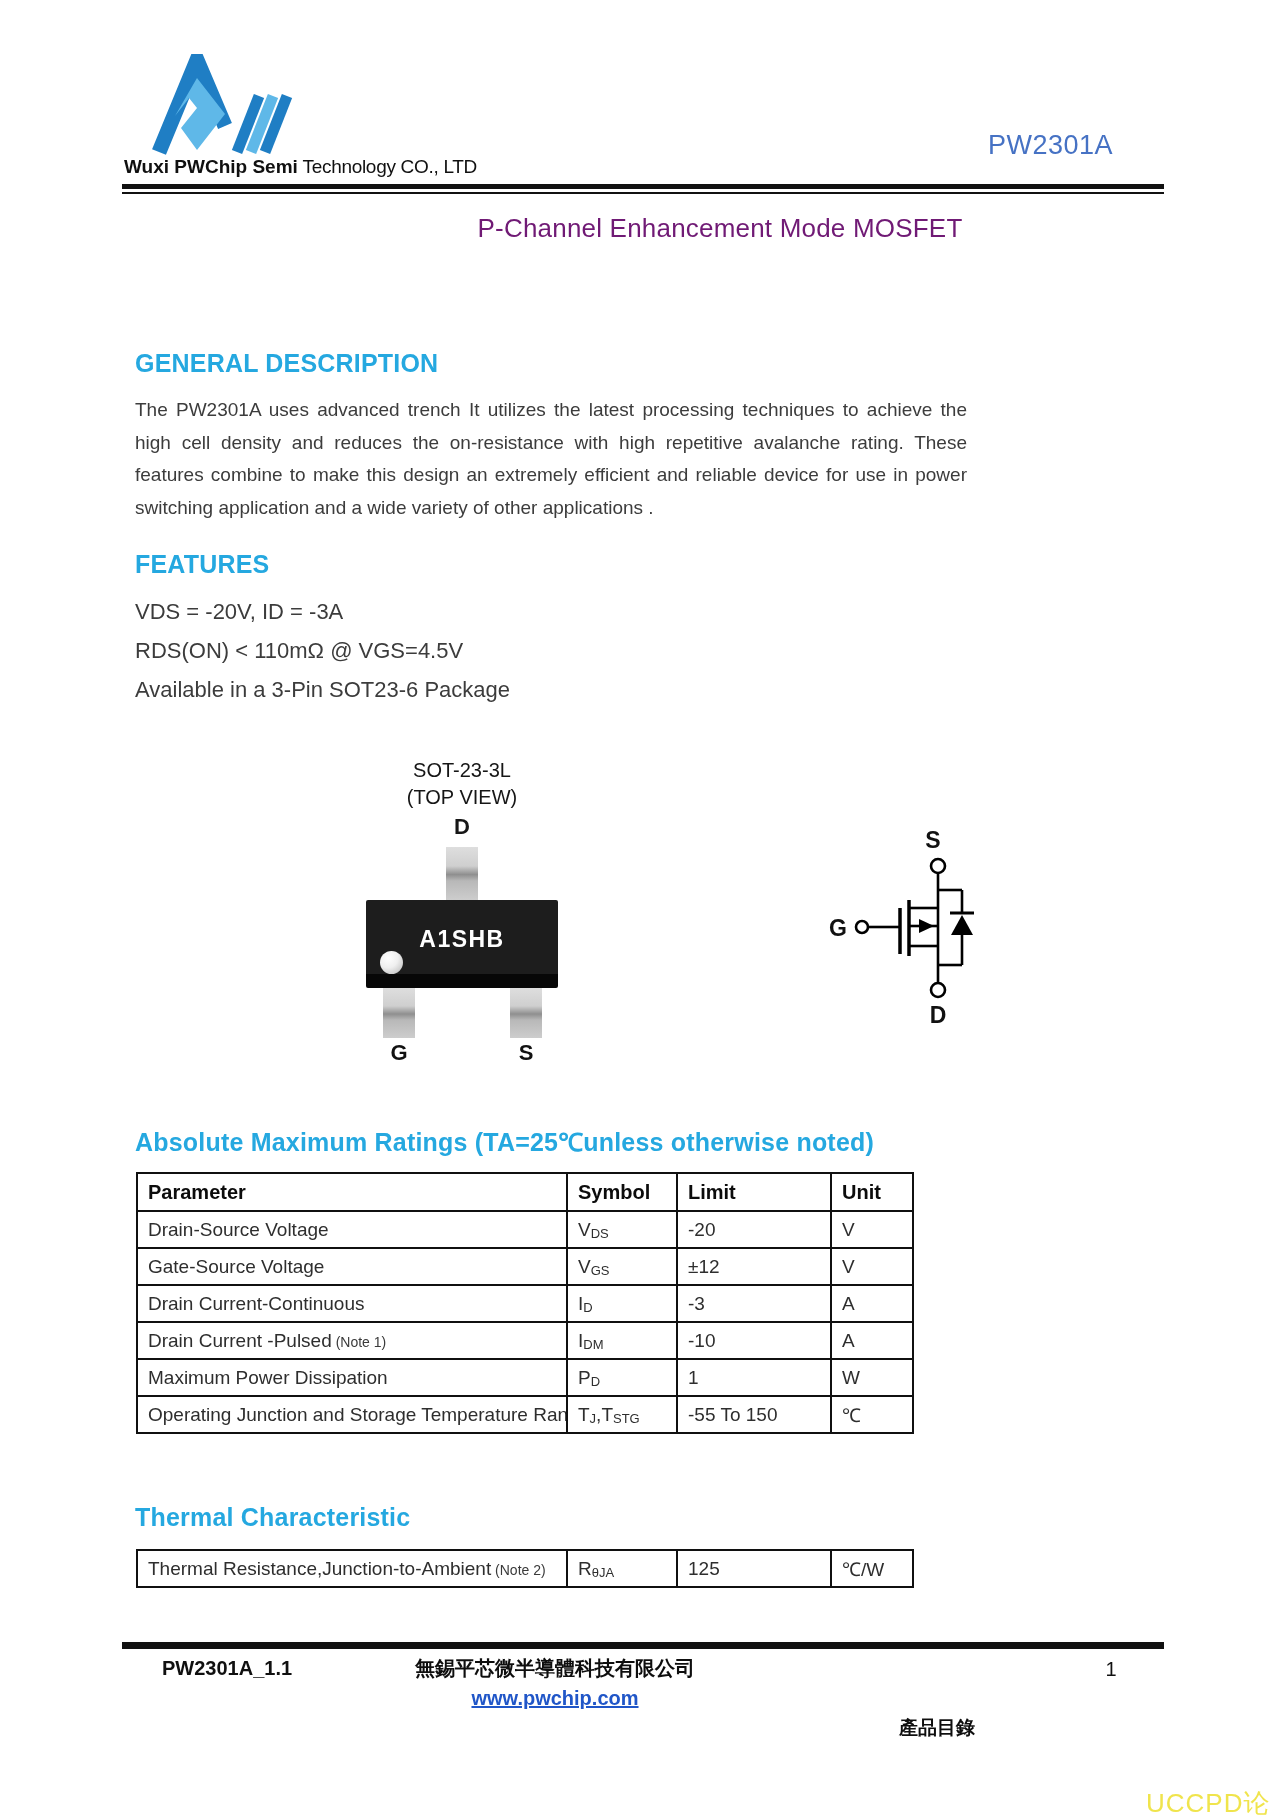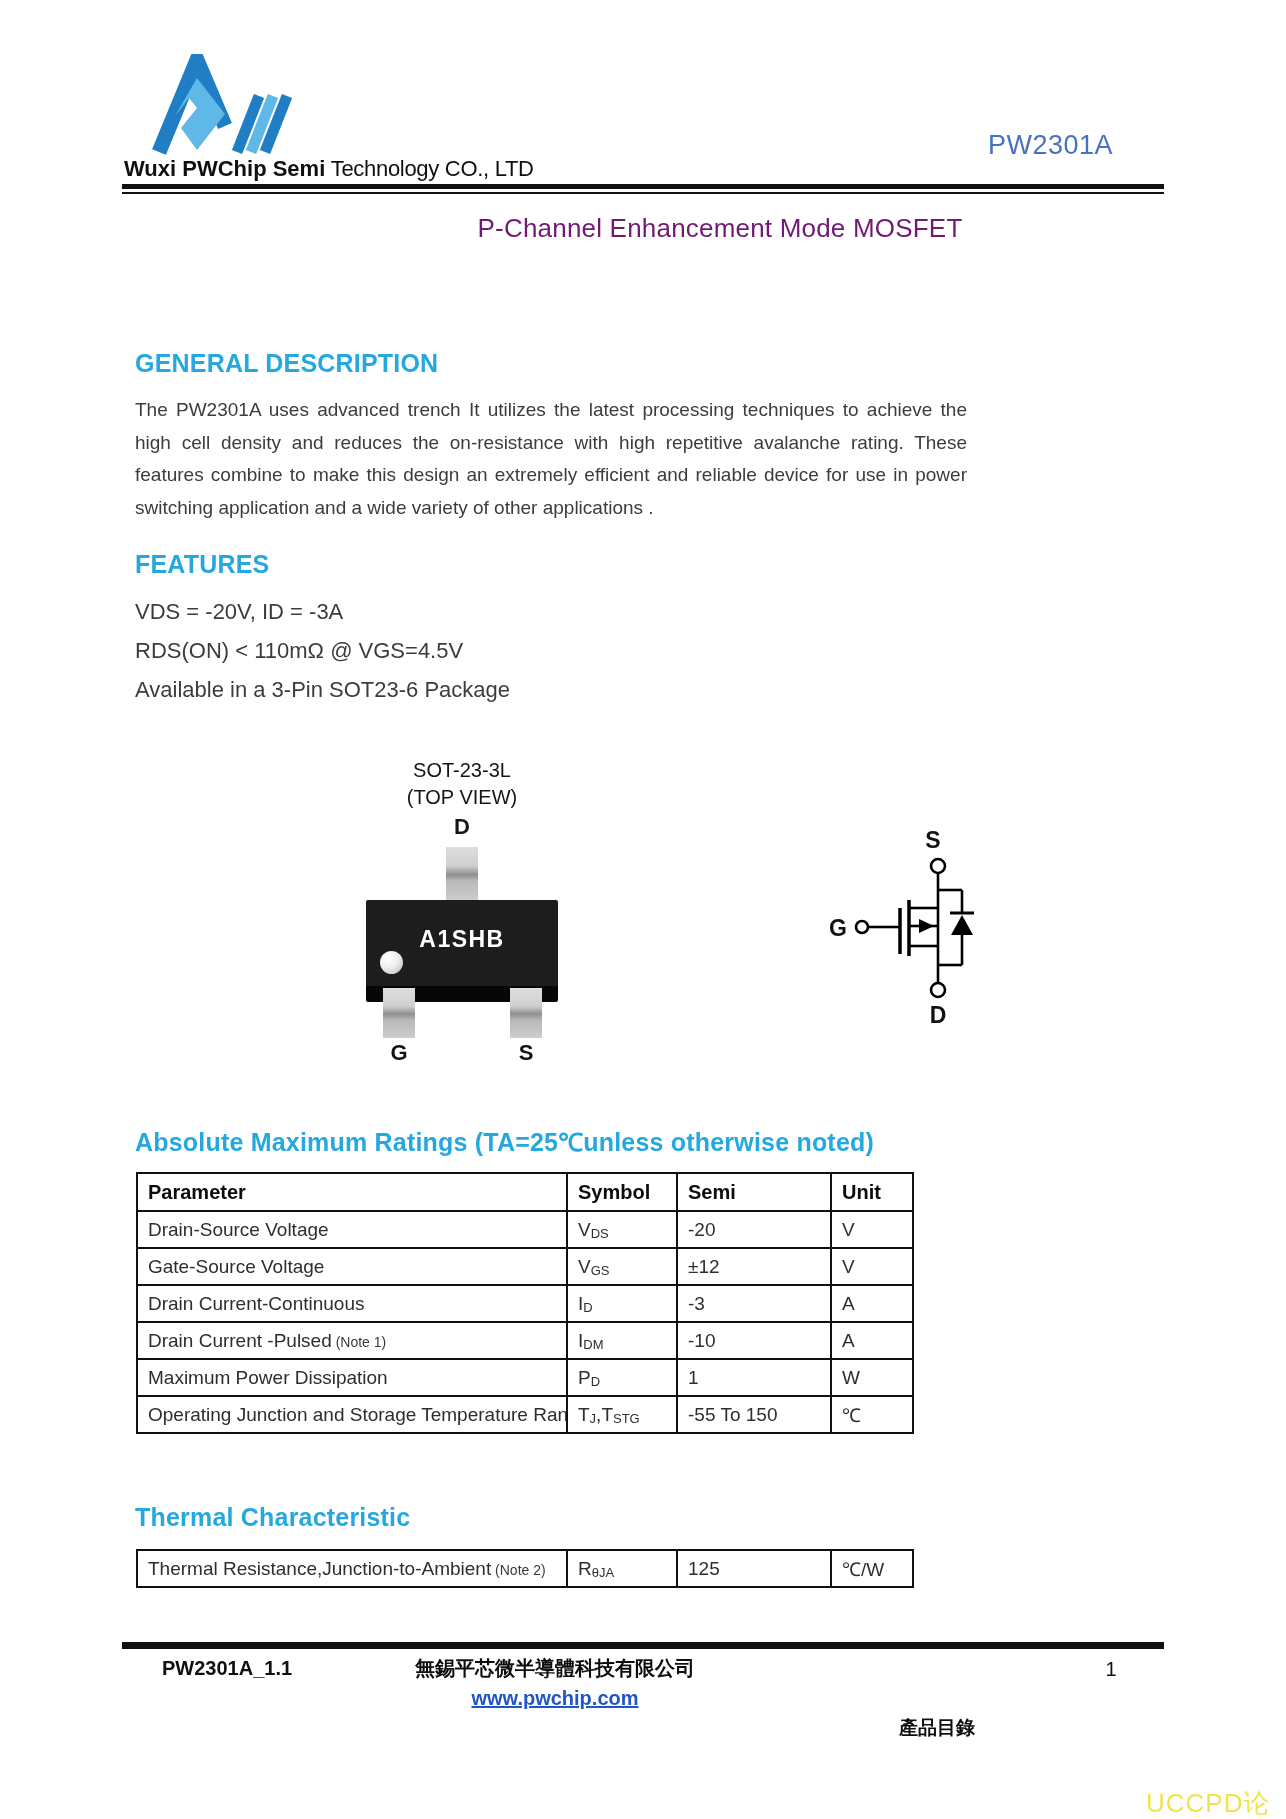--- a/index.html
+++ b/index.html
@@ -1,21 +1,21 @@
 <!DOCTYPE html>
 <html><head>
 <meta charset="utf-8">
 <style>
   html,body{margin:0;padding:0;background:#e8e8e8;}
   .page{position:relative;width:1286px;height:1819px;background:#ffffff;
         font-family:"Liberation Sans",sans-serif;color:#222;overflow:hidden;margin:0 auto;}
   .abs{position:absolute;}
 
   
-  .company-line{font-size:22px;color:#101010;white-space:nowrap;}
+  .company-line{font-size:19px;color:#101010;white-space:nowrap;}
   .company-line .b{font-weight:700;}
   .company-line .r{font-weight:400;letter-spacing:-0.3px;}
   .part-number{font-size:27px;color:#4672c4;font-weight:400;letter-spacing:0.5px;}
   .rule{background:#111;}
   .doc-title{font-size:26px;font-weight:400;color:#701a75;text-align:center;letter-spacing:0.2px;}
 
   
   .sec-h{font-size:25px;font-weight:700;color:#25a8e0;letter-spacing:0.2px;white-space:nowrap;}
 
   .body-text{font-size:19px;line-height:32.5px;color:#3c3c3c;text-align:justify;}
@@ -82,21 +82,21 @@
     <div class="feat-line">RDS(ON) &lt; 110mΩ @ VGS=4.5V</div>
     <div class="feat-line">Available in a 3-Pin SOT23-6 Package</div>
   </div>
 
   <div class="abs pkg-label" style="left:366px;top:759px;">SOT-23-3L</div>
   <div class="abs pkg-label" style="left:366px;top:786px;">(TOP VIEW)</div>
   <div class="abs pkg-label" style="left:366px;top:814px;font-size:22px;font-weight:700;">D</div>
 
   <div class="abs pin" style="left:446px;top:847px;width:32px;height:53px;"></div>
 
-  <div class="abs pkg-body" style="left:366px;top:900px;width:192px;height:102px;">
+  <div class="abs pkg-body" style="left:366px;top:900px;width:192px;height:88px;">
     <div class="pkg-marking">A1SHB</div>
     <div class="pkg-dot"></div>
   </div>
 
   <div class="abs pin" style="left:383px;top:988px;width:32px;height:50px;"></div>
   <div class="abs pin" style="left:510px;top:988px;width:32px;height:50px;"></div>
 
   <div class="abs pkg-pin-label" style="left:375px;top:1040px;">G</div>
   <div class="abs pkg-pin-label" style="left:502px;top:1040px;">S</div>
 
@@ -140,21 +140,21 @@
     <colgroup>
         <col style="width:430px">
         <col style="width:110px">
         <col style="width:154px">
         <col style="width:82px">
       </colgroup>
     <thead>
       <tr>
         <th>Parameter</th>
         <th>Symbol</th>
-        <th>Semi</th>
+        <th>Limit</th>
         <th>Unit</th>
       </tr>
     </thead>
     <tbody>
         <tr>
           <td>Drain-Source Voltage</td>
           <td>V<sub>DS</sub></td>
           <td>-20</td>
           <td>V</td>
         </tr>

